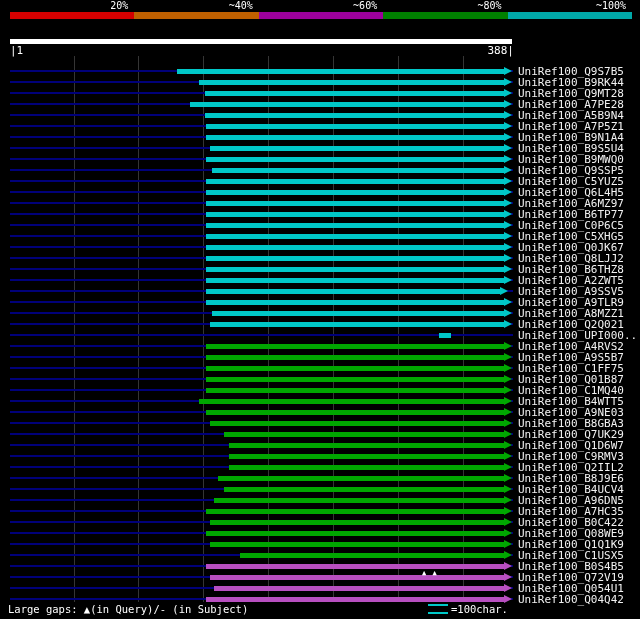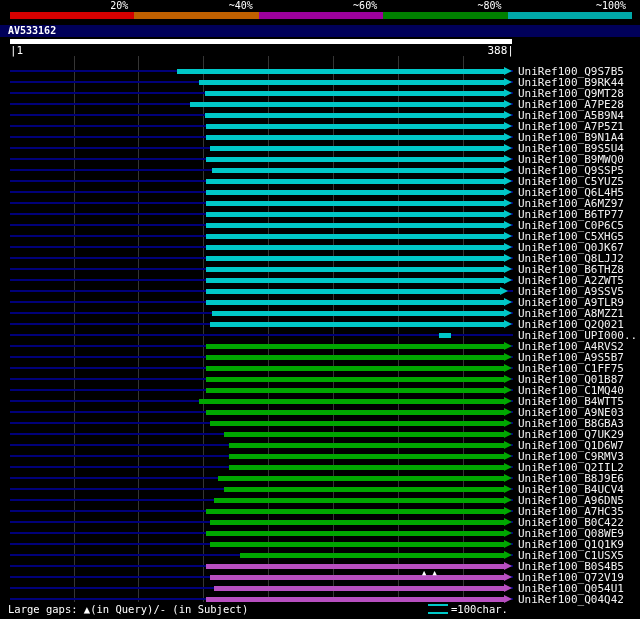--- a/index.html
+++ b/index.html
@@ -40,23 +40,20 @@
       <div class="scale-label" style="left: 134.4px; width: 118.4px;">~40%</div>
       <div class="scale-seg" style="left: 134.4px; width: 124.4px; background: rgb(192, 96, 0);"></div>
       <div class="scale-label" style="left: 258.8px; width: 118.4px;">~60%</div>
       <div class="scale-seg" style="left: 258.8px; width: 124.4px; background: rgb(156, 0, 156);"></div>
       <div class="scale-label" style="left: 383.2px; width: 118.4px;">~80%</div>
       <div class="scale-seg" style="left: 383.2px; width: 124.4px; background: rgb(0, 128, 0);"></div>
       <div class="scale-label" style="left: 507.6px; width: 118.4px;">~100%</div>
       <div class="scale-seg" style="left: 507.6px; width: 124.4px; background: rgb(0, 168, 168);"></div>
     </div>
 
-  <div class="query-band">
-    <span class="query-name">AV533162</span>
-  </div>
 
   <div class="query-bar"></div>
 
   <div class="ruler">
     <span>|1</span>
     <span>388|</span>
   </div>
 
   <div id="gridlines">
       <div class="gridline" style="left: 74px;"></div>

